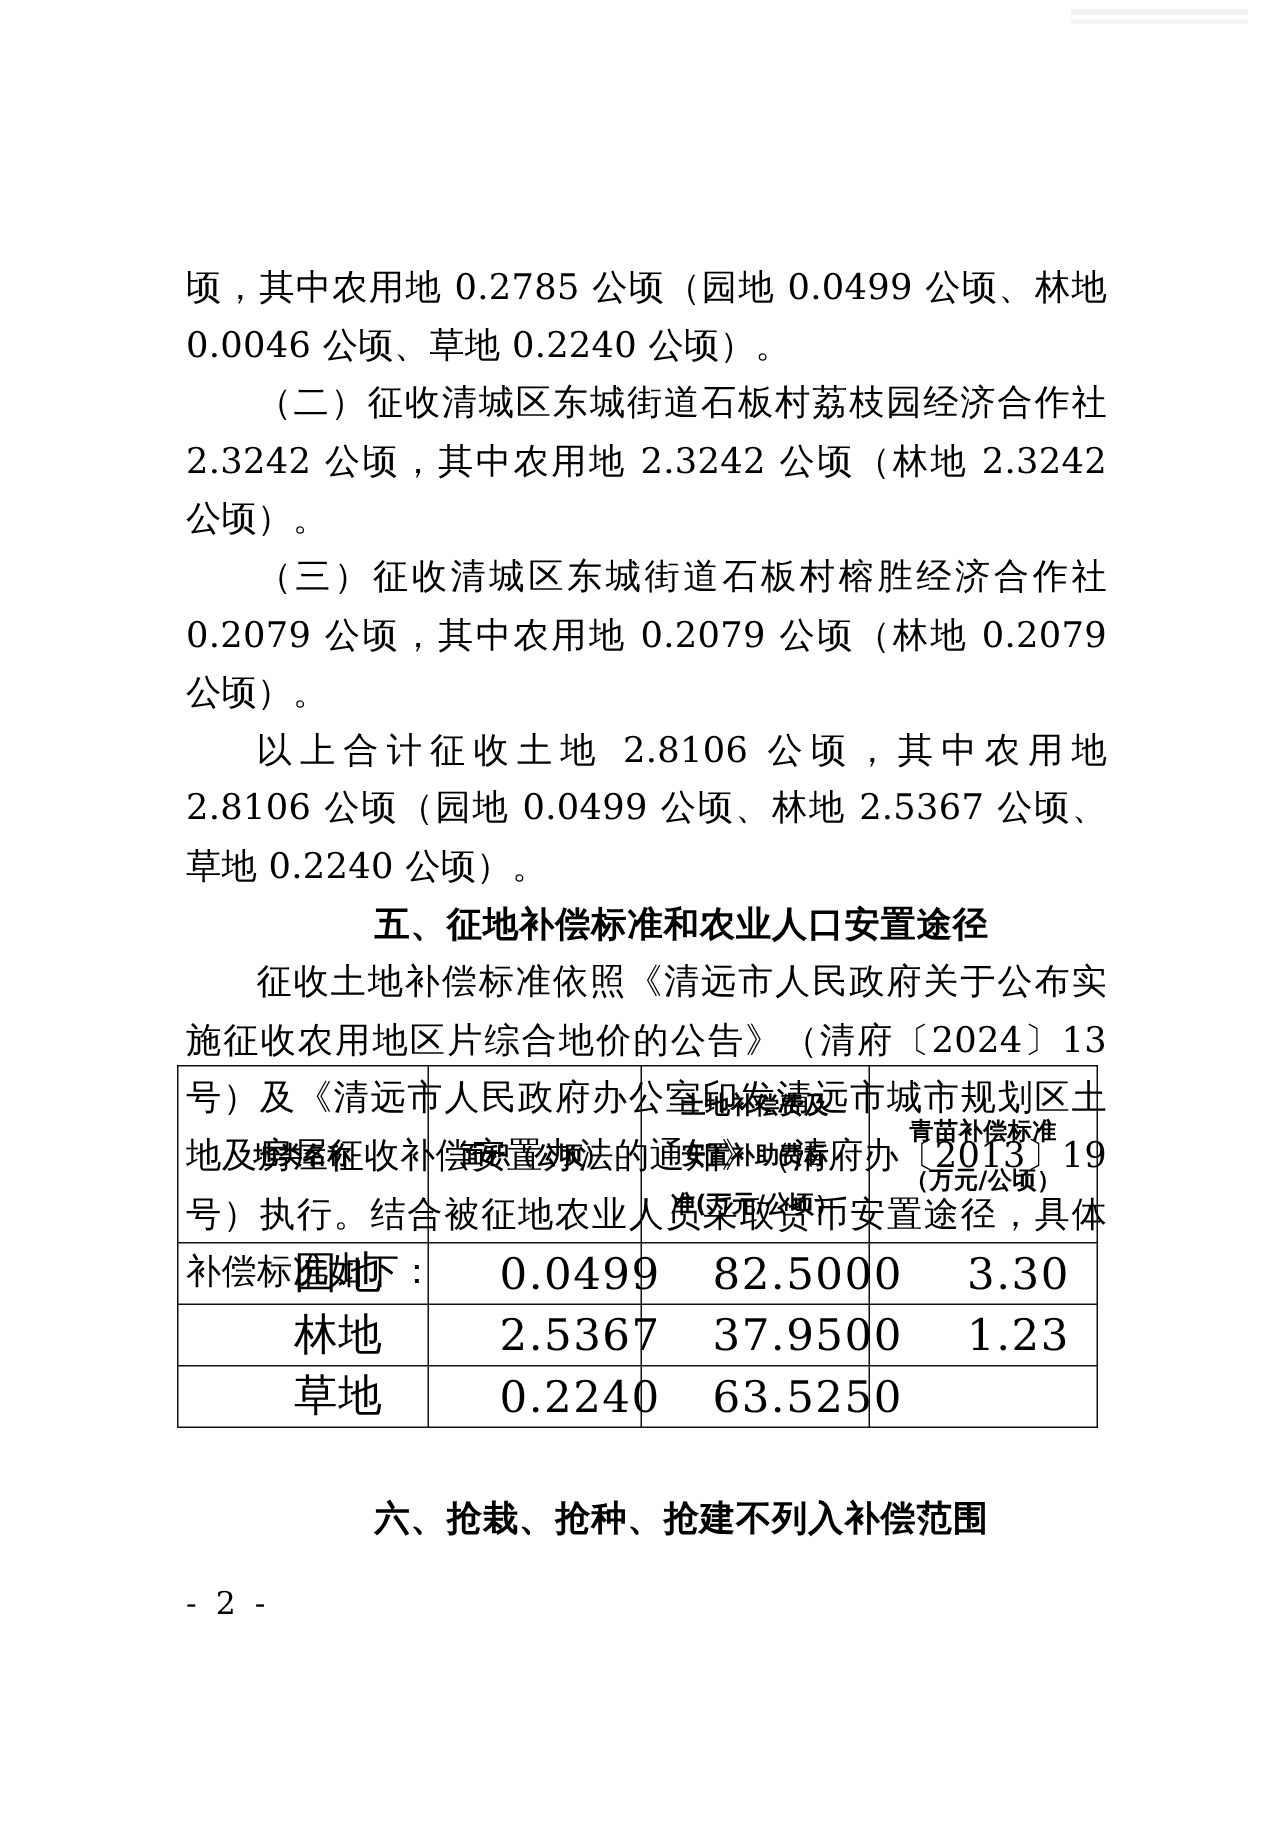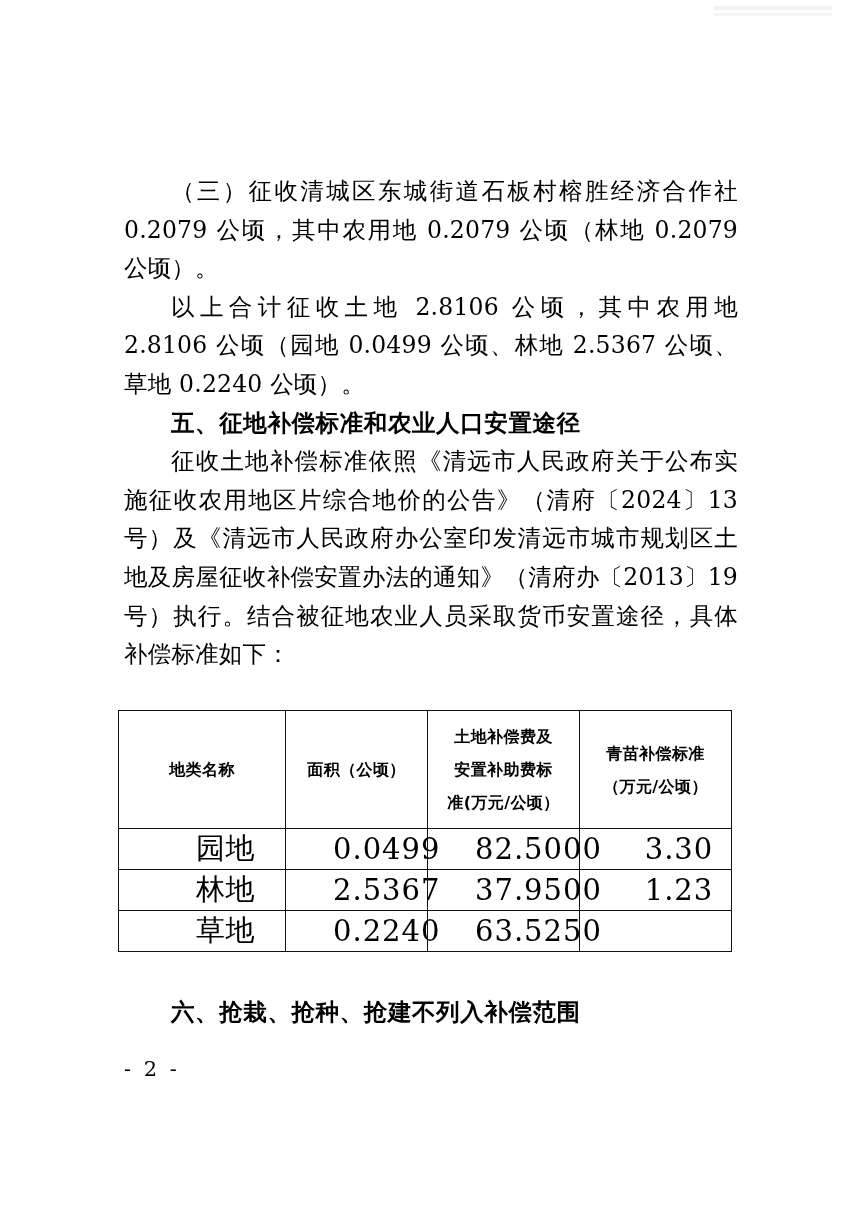--- a/index.html
+++ b/index.html
@@ -65,20 +65,21 @@
   }
 
   h2.section {
     margin: 0;
     font-size: 23.5px;
     line-height: 38.6px;
     font-weight: bold;
     font-family: "DejaVu Sans", "Liberation Sans", sans-serif;
     text-indent: 47px;
     letter-spacing: 0.6px;
+    text-align: center;
   }
 
   
   #comp-table-wrap {
     position: absolute;
     left: 118px;
     top: 710px;
     width: 613px;
   }
   table.comp {
@@ -141,21 +142,23 @@
 </style>
 </head>
 <body>
 
 <div id="page">
 
   <div id="scan-artifact"></div>
 
   <div id="content">
 
-
+    <p class="para">顷，其中农用地 0.2785 公顷（园地 0.0499 公顷、林地 0.0046 公顷、草地 0.2240 公顷）。</p>
+
+    <p class="para indent">（二）征收清城区东城街道石板村荔枝园经济合作社 2.3242 公顷，其中农用地 2.3242 公顷（林地 2.3242 公顷）。</p>
 
     <p class="para indent">（三）征收清城区东城街道石板村榕胜经济合作社 0.2079 公顷，其中农用地 0.2079 公顷（林地 0.2079 公顷）。</p>
 
     <p class="para indent">以上合计征收土地 2.8106 公顷，其中农用地 2.8106 公顷（园地 0.0499 公顷、林地 2.5367 公顷、草地 0.2240 公顷）。</p>
 
     <h2 class="section">五、征地补偿标准和农业人口安置途径</h2>
 
     <p class="para indent">征收土地补偿标准依照《清远市人民政府关于公布实施征收农用地区片综合地价的公告》（清府〔2024〕13 号）及《清远市人民政府办公室印发清远市城市规划区土地及房屋征收补偿安置办法的通知》（清府办〔2013〕19 号）执行。结合被征地农业人员采取货币安置途径，具体补偿标准如下：</p>
 
   </div>

